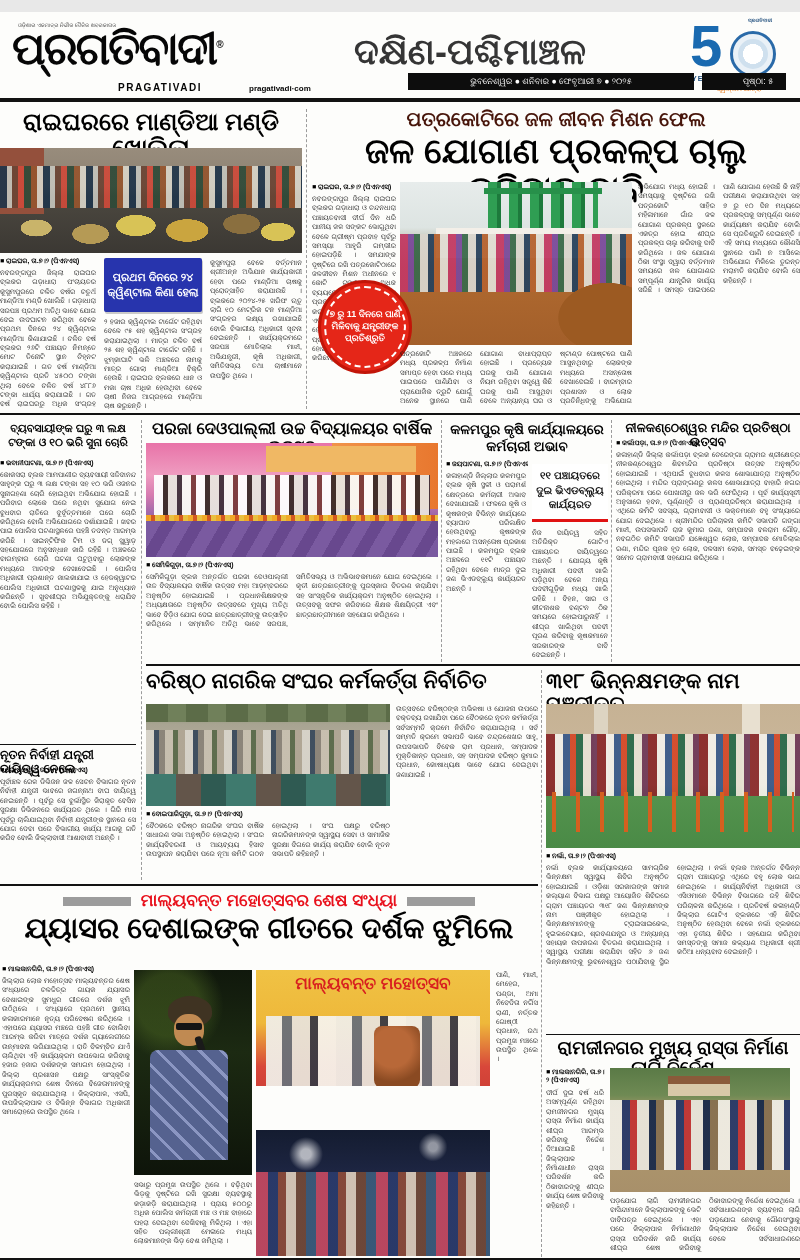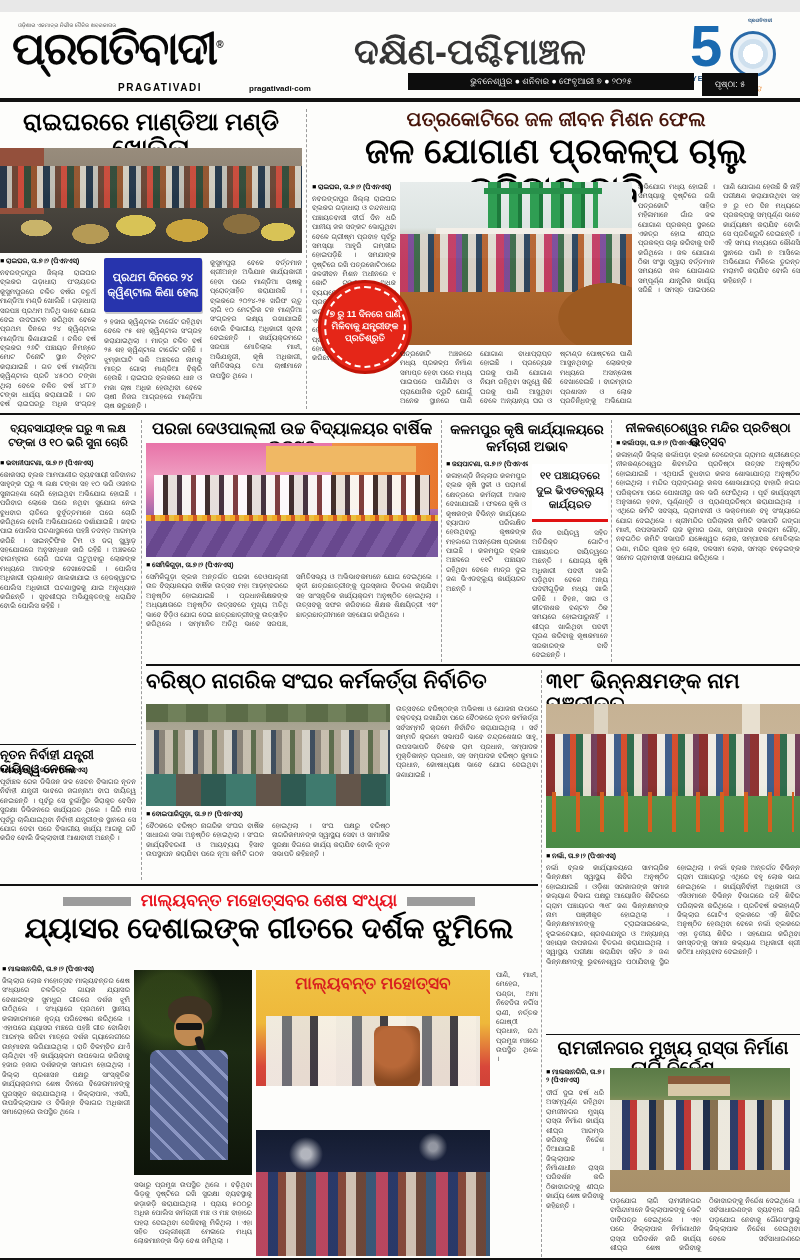--- a/index.html
+++ b/index.html
@@ -50,21 +50,21 @@
   <div class="abs" style="left:688px;top:5px;width:106px;height:78px;">
     <div class="abs" style="left:60px;top:0;font-size:5px;color:#1a4a7a;font-weight:bold;">ପ୍ରଗତିବାଦୀ</div>
     <div class="abs" style="left:2px;top:0px;font-size:58px;font-weight:bold;color:#1a6ab0;line-height:1;">5</div>
     <div class="abs" style="left:42px;top:14px;width:40px;height:40px;border-radius:50%;border:3px solid #2a6aa8;background:
          radial-gradient(circle at 50% 50%, #ffffff 0 35%, #cfe0ee 36% 60%, #ffffff 61%);box-shadow:inset 0 0 0 5px #eaf1f7;"></div>
     <div class="abs" style="left:4px;top:58px;font-size:7px;font-weight:bold;letter-spacing:1px;color:#1a4a7a;">YEARS</div>
     <div class="abs" style="left:28px;top:68px;font-size:7px;font-style:italic;color:#e87c1e;">ସ୍ୱର୍ଣ୍ଣିମ ଯାତ୍ରା</div>
   </div>
 
   <div class="abs datebox" style="left:408px;top:61px;width:286px;height:17px;">ଭୁବନେଶ୍ୱର ● ଶନିବାର ● ଫେବୃଆରୀ ୭ ● ୨୦୨୫</div>
-  <div class="abs datebox" style="left:702px;top:61px;width:56px;height:23px;">ପୃଷ୍ଠା: ୫</div>
+  <div class="abs datebox" style="left:702px;top:61px;width:56px;height:17px;padding-left:28px;">ପୃଷ୍ଠା: ୫</div>
 
   <div class="abs rule" style="left:0;top:86px;width:800px;height:4px;"></div>
 
   <div class="abs hl center" style="left:0;top:97px;width:302px;font-size:24px;">ରାଇଘରରେ ମାଣ୍ଡିଆ ମଣ୍ଡି ଖୋଲିଲା</div>
 
   <div class="photo" style="left:0;top:136px;width:302px;height:105px;">
     <div style="left:0;top:0;width:302px;height:105px;background:linear-gradient(180deg,#988c7c 0%,#8d8273 36%,#4c4840 46%,#3b3833 100%);"></div>
     <div style="left:0;top:0;width:44px;height:66px;background:#94503c;"></div>
     <div style="left:0;top:18px;width:302px;height:42px;opacity:.92;background:repeating-linear-gradient(90deg,#20354a 0 7px,#c4c4bc 7px 12px,#6b4434 12px 18px,#cf4a3a 18px 24px,#2f4a38 24px 31px,#96552e 31px 37px,#d8d4c8 37px 43px);"></div>
     <div style="left:0;top:55px;width:302px;height:50px;background-repeat:no-repeat;background-image:

